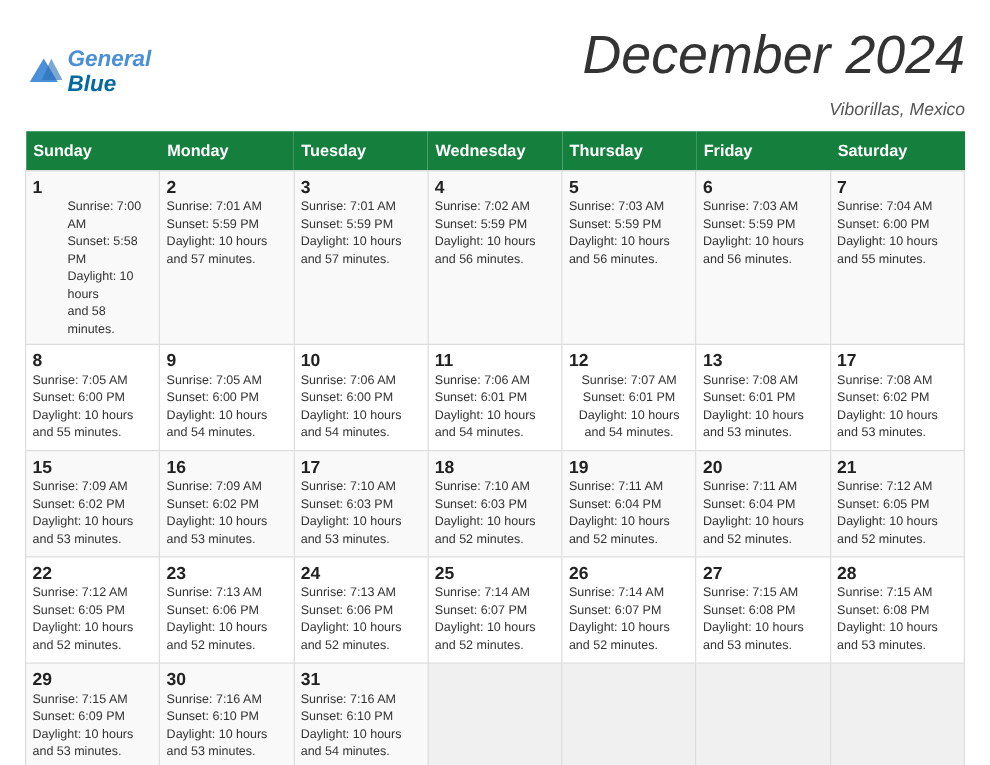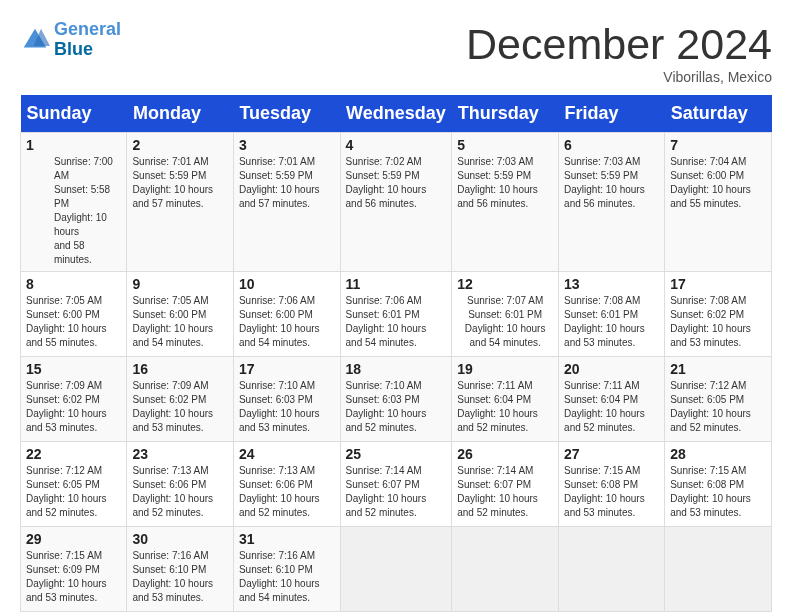--- a/index.html
+++ b/index.html
@@ -6,22 +6,23 @@
     body {
       font-family: Arial, sans-serif;
       background: #fff;
       width: 792px;
       min-height: 612px;
       padding: 20px;
     }
     .header {
       display: flex;
       justify-content: space-between;
-      align-items: flex-start;
+      align-items: center;
       margin-bottom: 10px;
+      font-style: italic;
     }
     .logo {
       display: flex;
       align-items: center;
       gap: 4px;
     }
     .logo-text {
       font-size: 18px;
       font-weight: bold;
       color: #333;
@@ -38,32 +39,33 @@
       text-align: right;
     }
     .month-title {
       font-size: 43px;
       color: #333;
       font-weight: normal;
     }
     .location {
       font-size: 14px;
       color: #555;
+      margin-top: 10px;
     }
     table {
       width: 100%;
       border-collapse: collapse;
       font-size: 11px;
     }
     thead tr th {
-      background-color: #1d4ed8;
+      background-color: #15803d;
       color: #fff;
       padding: 8px 6px;
       text-align: left;
-      font-size: 18px;
+      font-size: 13px;
       font-weight: bold;
     }
     tbody tr td {
       border: 1px solid #ddd;
       vertical-align: top;
       padding: 4px 5px;
       width: 14.28%;
       min-height: 80px;
       height: 85px;
     }

